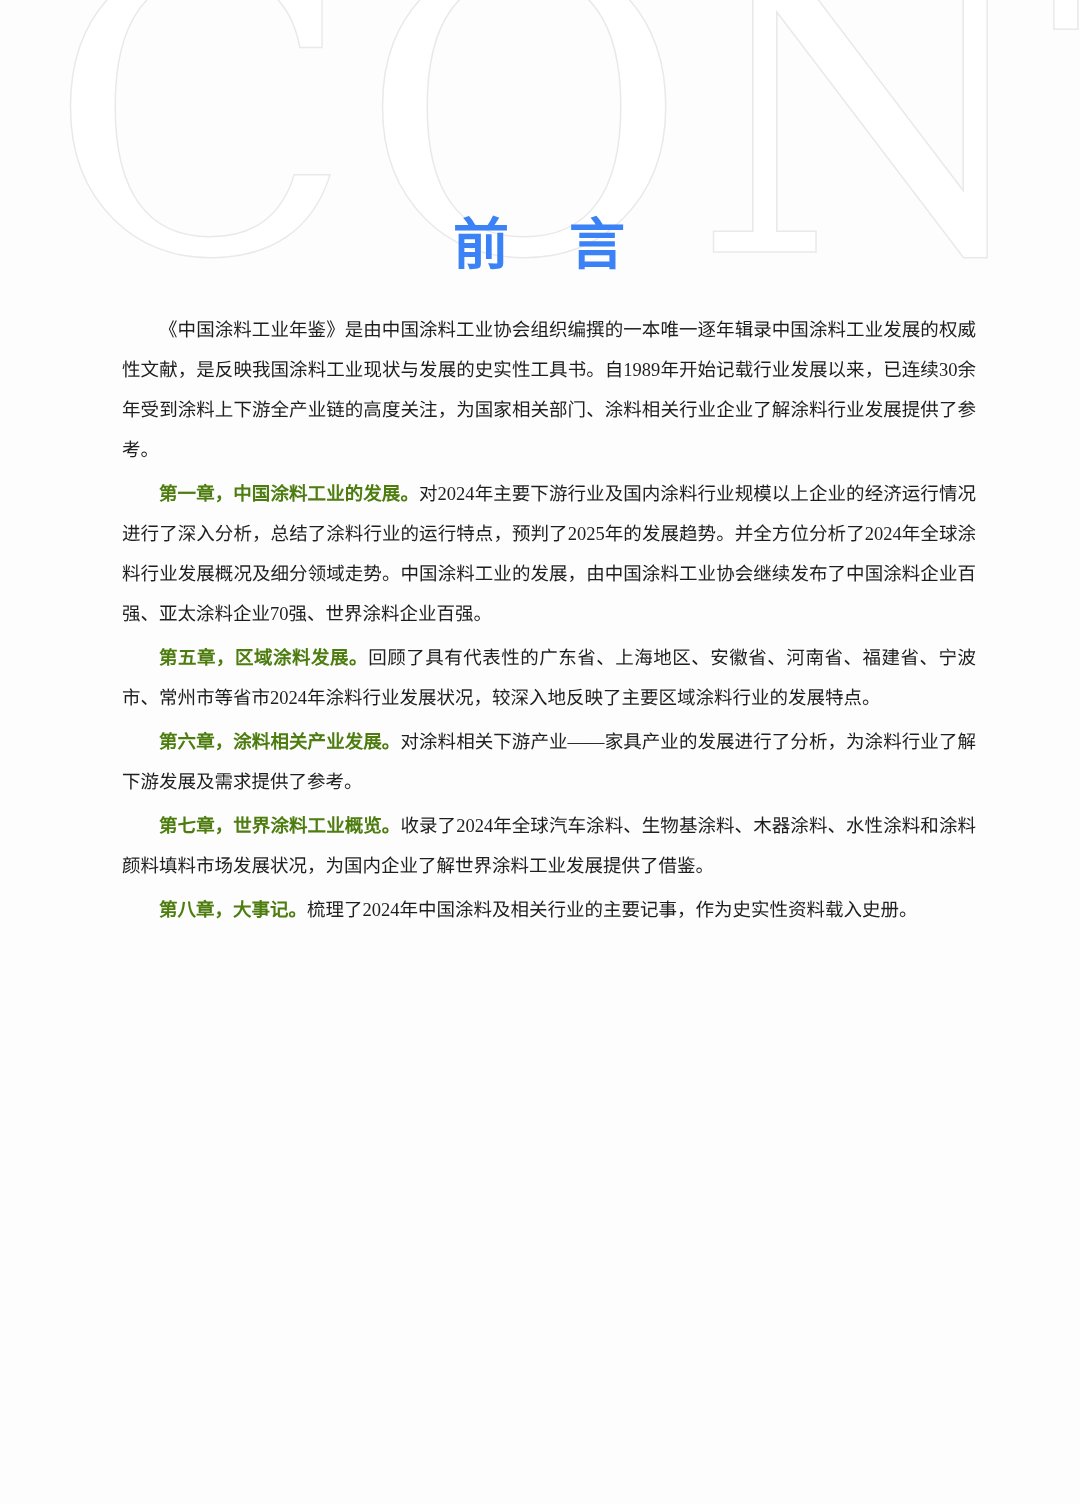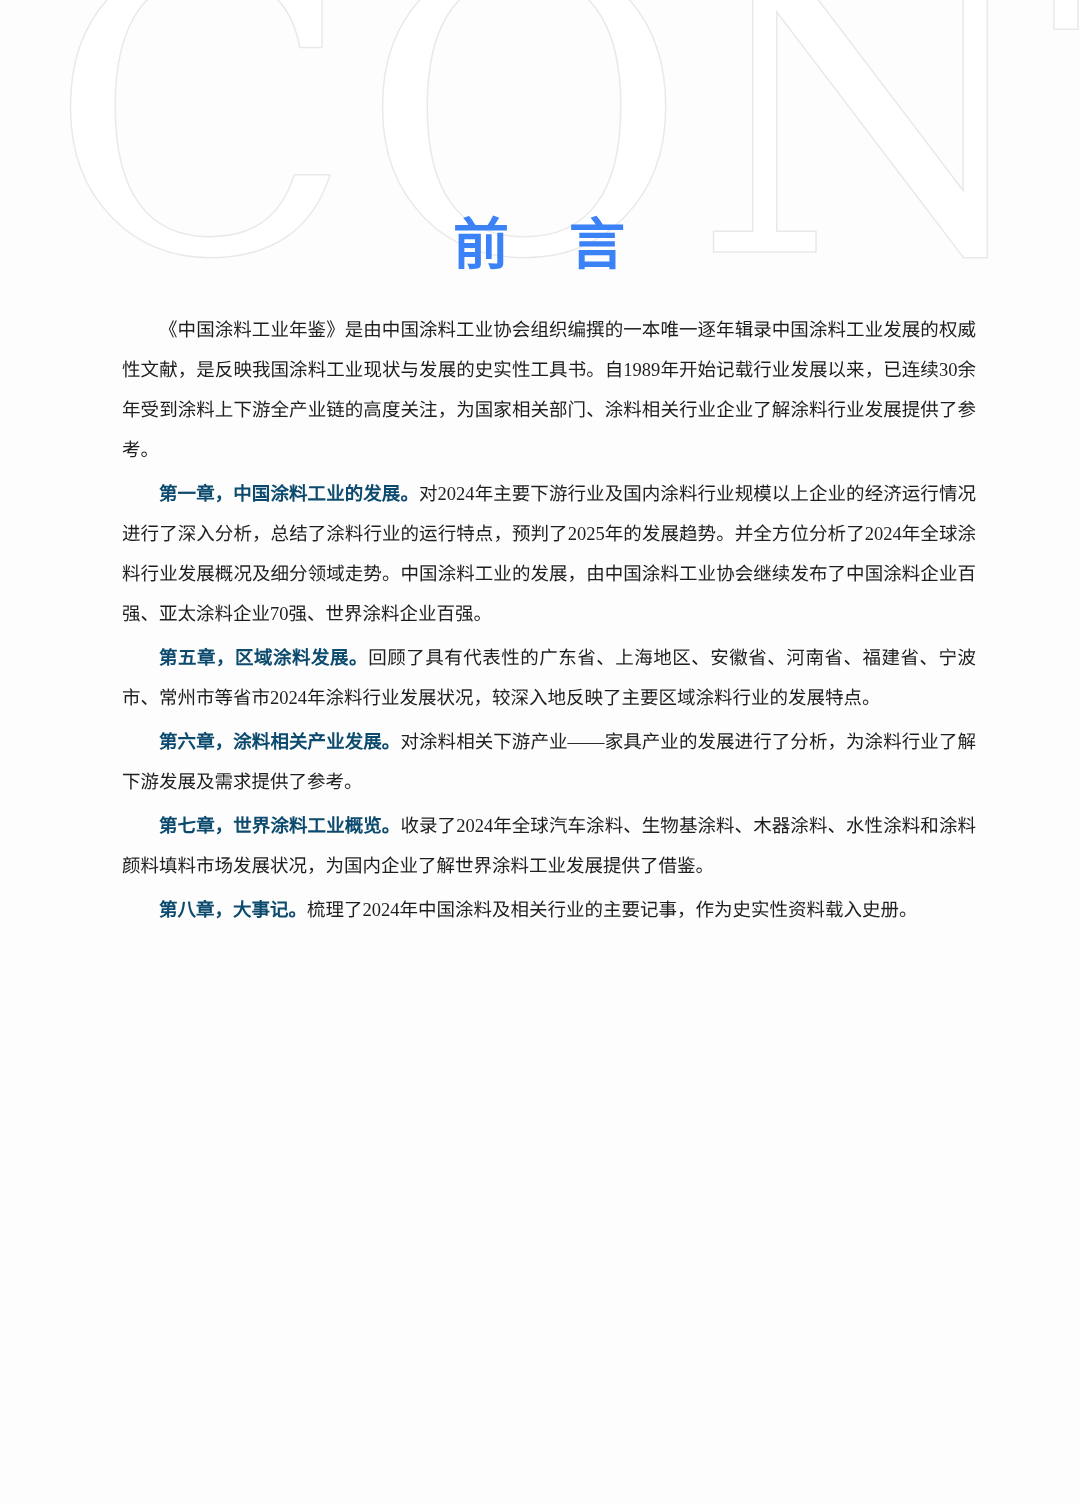--- a/index.html
+++ b/index.html
@@ -53,21 +53,21 @@
     text-align: justify;
     z-index: 1;
   }
   .body p {
     margin: 4px;
     text-indent: 2em;
   }
   .chapter-lead {
     font-family: "Liberation Sans", sans-serif;
     font-weight: 700;
-    color: #0c4a6e;
+    color: #4d7c0f;
   }
 </style>
 </head>
 <body>
 
 <div class="page">
 
   <div class="watermark">CONT</div>
 
   <h1 class="title">前　言</h1>

